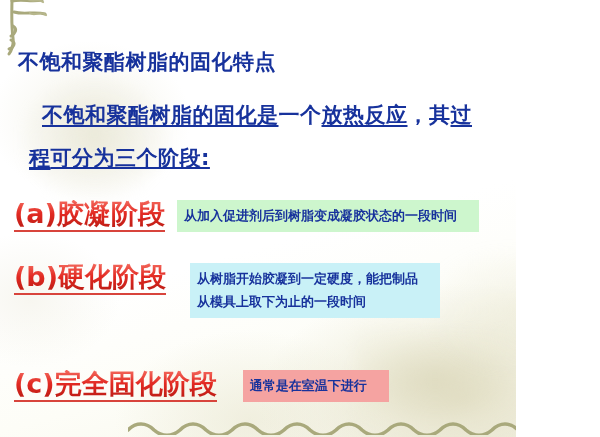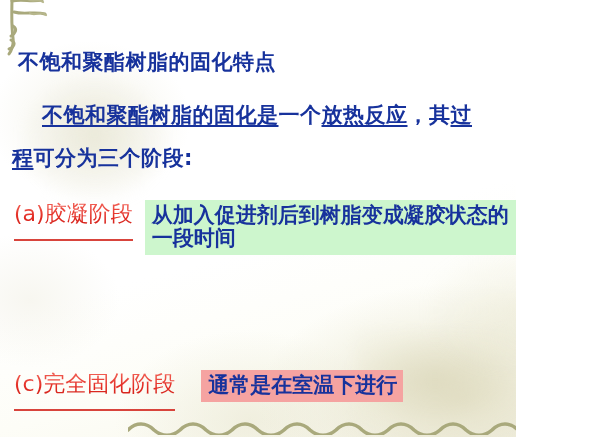--- a/index.html
+++ b/index.html
@@ -89,52 +89,53 @@
 
   #intro-line-1 {
     position: absolute;
     left: 18px; top: 100px;
     font-size: 21px;
     line-height: 30px;
     text-indent: 24px;
   }
   #intro-line-2 {
     position: absolute;
-    left: 12px; top: 143px;
+    left: 29px; top: 143px;
     font-size: 21px;
     line-height: 30px;
+    text-decoration: underline;
   }
 
   
   .stage-row { position: absolute; display: flex; align-items: flex-start; }
   #stage-row-a { left: 14px; top: 200px; }
   #stage-row-b { left: 14px; top: 263px; }
   #stage-row-c { left: 14px; top: 326px; margin-top: 44px; }
 
   .stage-label {
-    font-size: 22px;
-    font-weight: normal;
+    font-size: 27px;
+    font-weight: bold;
     white-space: nowrap;
     color: #e0302a;
     background: linear-gradient(180deg, #f46a5e 0%, #e22a22 45%, #b81b14 100%);
     -webkit-background-clip: text;
     background-clip: text;
     -webkit-text-fill-color: transparent;
     border-bottom: 2px solid #d8443c;
-    padding-bottom: 12px;
+    padding-bottom: 3px;
     line-height: 27px;
   }
 
   .stage-desc {
-    font-size: 21px;
+    font-size: 13px;
     line-height: 23px;
     color: #17329c;
     font-weight: bold;
     white-space: pre-line;
-    padding: 4px 6px 5px 7px;
+    padding: 4px 22px 5px 7px;
   }
   #stage-desc-a { background: #cdf6cd; margin-left: 12px; }
   #stage-desc-b { background: #c9f1f7; margin-left: 24px; }
   #stage-desc-c { background: #f5a3a1; margin-left: 26px; text-align: right; }
 </style>
 </head>
 <body>
 
 <div id="slide">
 
@@ -181,19 +182,24 @@
 
   <div id="intro-line-1" class="blue-text"><span class="u">不饱和聚酯树脂的固化是</span><span>一个</span><span class="u">放热反应</span><span>，其</span><span class="u">过</span></div>
 
   <div id="intro-line-2" class="blue-text"><span class="u">程</span><span>可分为三个阶段:</span></div>
 
   <div id="stage-row-a" class="stage-row">
     <div class="stage-label">(a)胶凝阶段</div>
     <div id="stage-desc-a" class="stage-desc">从加入促进剂后到树脂变成凝胶状态的一段时间</div>
   </div>
 
+  <div id="stage-row-b" class="stage-row">
+    <div class="stage-label">(b)硬化阶段</div>
+    <div id="stage-desc-b" class="stage-desc">从树脂开始胶凝到一定硬度，能把制品
+从模具上取下为止的一段时间</div>
+  </div>
 
   <div id="stage-row-c" class="stage-row">
     <div class="stage-label">(c)完全固化阶段</div>
     <div id="stage-desc-c" class="stage-desc">通常是在室温下进行</div>
   </div>
 
 </div>
 
 </body></html>

